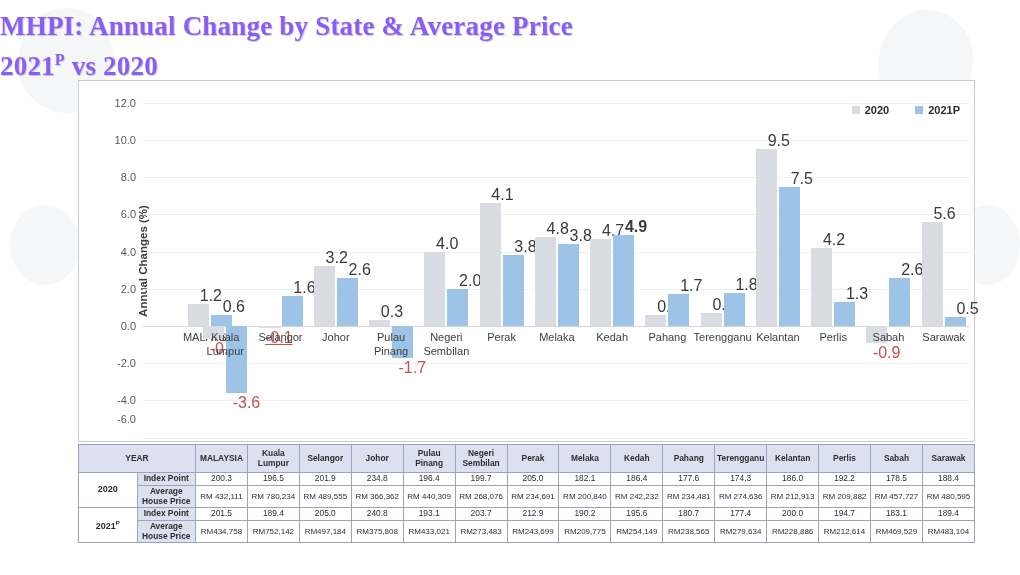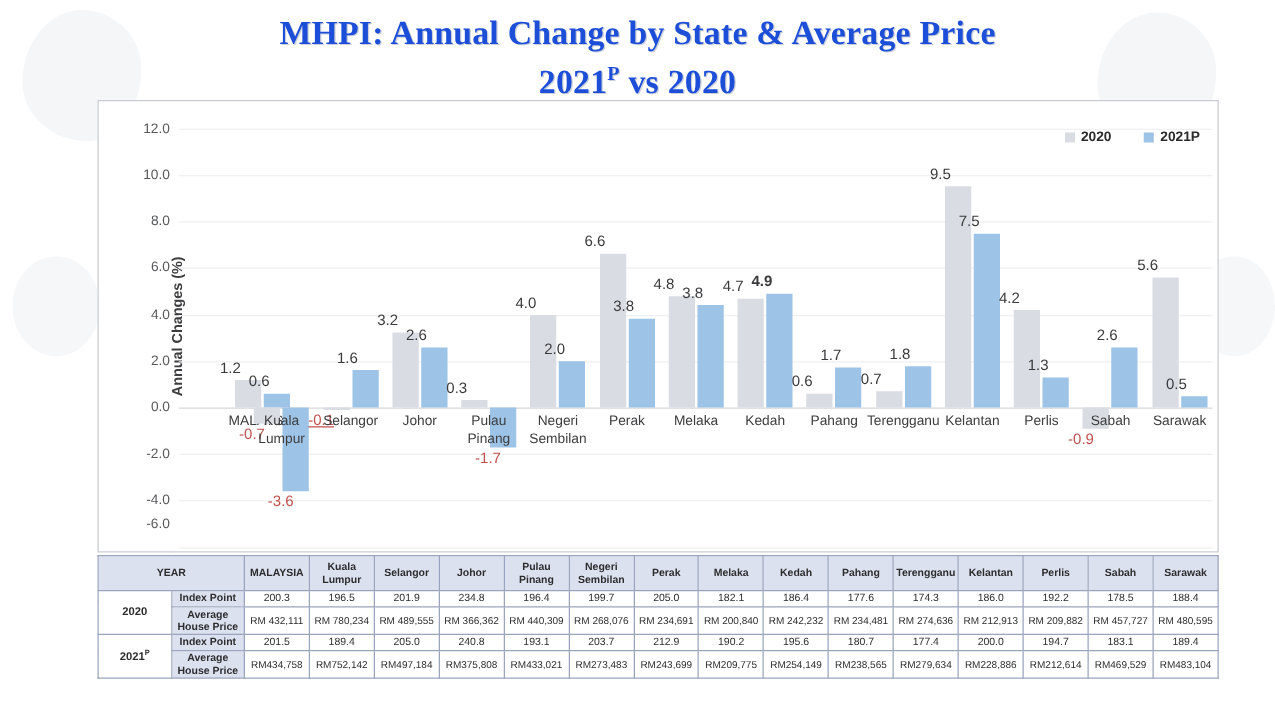--- a/index.html
+++ b/index.html
@@ -13,26 +13,26 @@
   #root { position: relative; width: 1020px; height: 575px; background: #fff; }
 
   
   .wm { position: absolute; border-radius: 50% 50% 45% 55% / 55% 45% 55% 45%;
         background: #f2f3f6; opacity: .75; pointer-events: none; }
   .wm2 { position:absolute; border-radius:50%; background:#f4f5f8; opacity:.8; pointer-events:none;}
 
   
   #title {
     position: absolute; left: 0; top: 10px; width: 1020px;
-    text-align: center;
+    text-align: left;
     font-family: "Liberation Serif", serif;
     font-weight: bold;
     font-size: 27px;
     line-height: 33px;
-    color: #1d4ed8;
+    color: #8b5cf6;
     letter-spacing: .2px;
     text-shadow: 1px 1px 0 rgba(140,150,175,.45);
   }
   #title .l2 { display:block; }
   #title sup { font-size: 16px; vertical-align: super; }
 
   
   #chart-panel {
     position: absolute; left: 78px; top: 80px; width: 897px; height: 362px;
     border: 1px solid #c9ccd4; background: #fff;
@@ -61,22 +61,22 @@
             font-size: 11px; font-weight: bold; color: #2b2b2b; align-items: center; }
   .lg { display: flex; align-items: center; gap: 5px; }
   .lgsw { width: 8px; height: 8px; display: inline-block; }
 
   
   .group { position: absolute; bottom: 0; top: 0; }
   .bar { position: absolute; width: 21px; }
   .bar.a { left: 5px; background: #d9dce3; }
   .bar.b { left: 28px; background: #9dc3e6; }
   .vlab {
-    position: absolute; width: 46px; text-align: left;
-    font-size: 12px; color: #3a3a3c; white-space: nowrap;
+    position: absolute; width: 46px; text-align: right;
+    font-size: 16px; color: #3a3a3c; white-space: nowrap;
   }
   .vlab.neg { color: #c0504d; }
   .vlab.a { left: -7px; }
   .vlab.b { left: 16px; }
   .catlab {
     position: absolute; width: 76px; left: -11px; text-align: center;
     font-size: 11px; color: #3d3d3f; line-height: 13.5px;
   }
 
   
@@ -178,21 +178,21 @@
         </div>
         <div class="group" style="left: 276.333px; width: 55.2667px;">
           <div class="bar a" style="top: 170.6px; height: 74.4px;"></div>
           <div class="vlab a" style="top: 153.6px;">4.0</div>
           <div class="bar b" style="top: 207.8px; height: 37.2px;"></div>
           <div class="vlab b" style="top: 190.8px;">2.0</div>
           <div class="catlab" style="top: 250px;">Negeri<br>Sembilan</div>
         </div>
         <div class="group" style="left: 331.6px; width: 55.2667px;">
           <div class="bar a" style="top: 122.24px; height: 122.76px;"></div>
-          <div class="vlab a" style="top: 105.24px;">6.6</div>
+          <div class="vlab a" style="top: 105.24px;">4.1</div>
           <div class="bar b" style="top: 174.32px; height: 70.68px;"></div>
           <div class="vlab b" style="top: 157.32px;">3.8</div>
           <div class="catlab" style="top: 250px;">Perak</div>
         </div>
         <div class="group" style="left: 386.867px; width: 55.2667px;">
           <div class="bar a" style="top: 155.72px; height: 89.28px;"></div>
           <div class="vlab a" style="top: 138.72px;">4.8</div>
           <div class="bar b" style="top: 163.16px; height: 81.84px;"></div>
           <div class="vlab b" style="top: 146.16px;">3.8</div>
           <div class="catlab" style="top: 250px;">Melaka</div>

